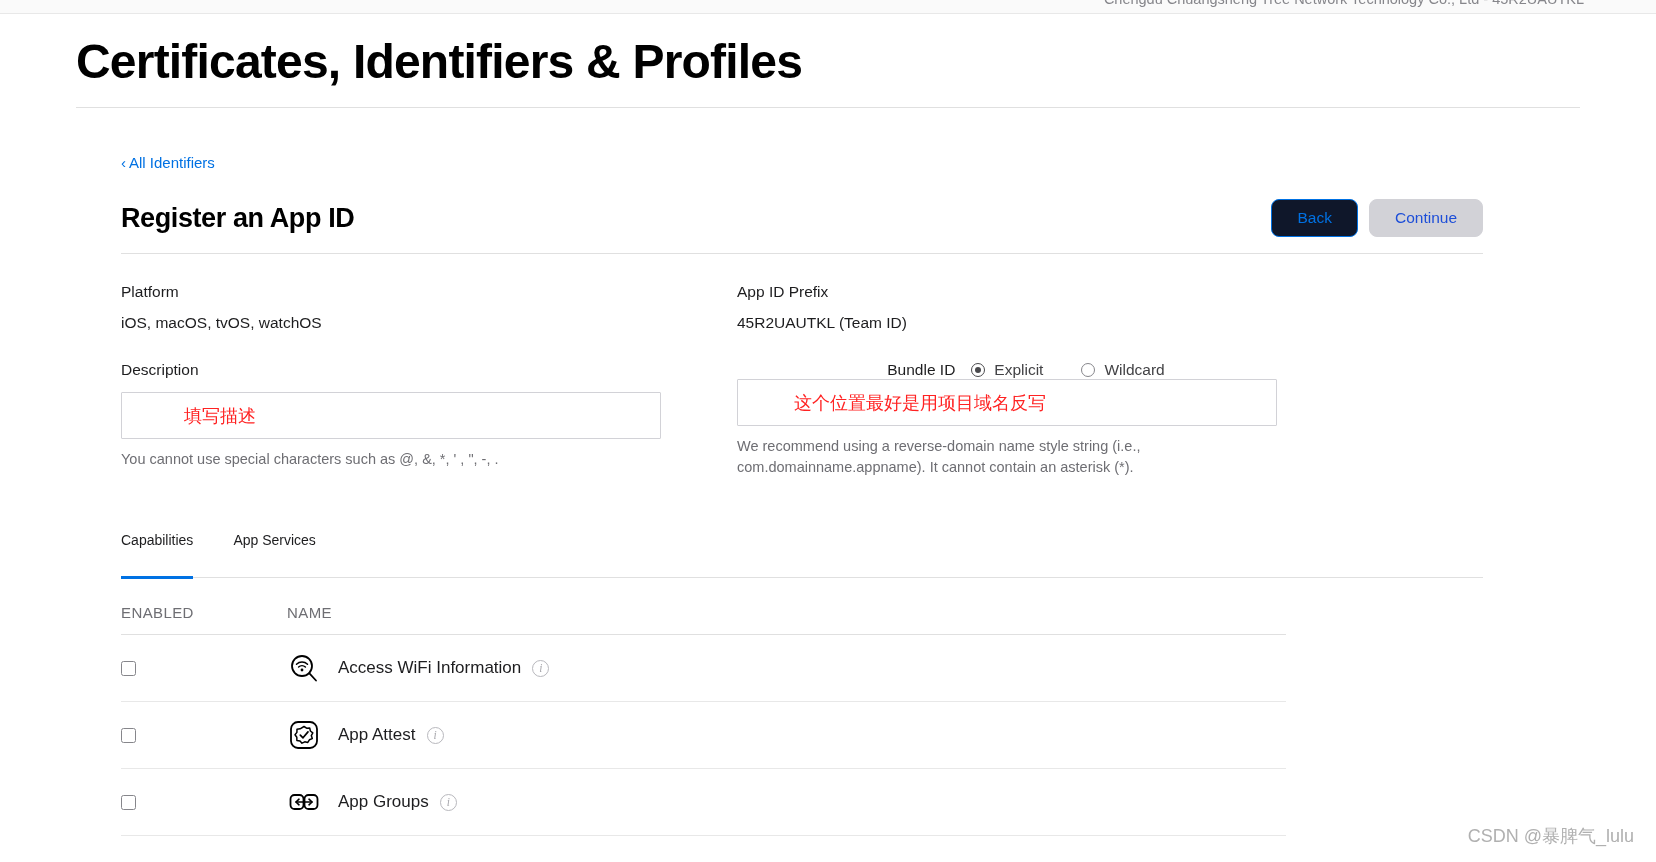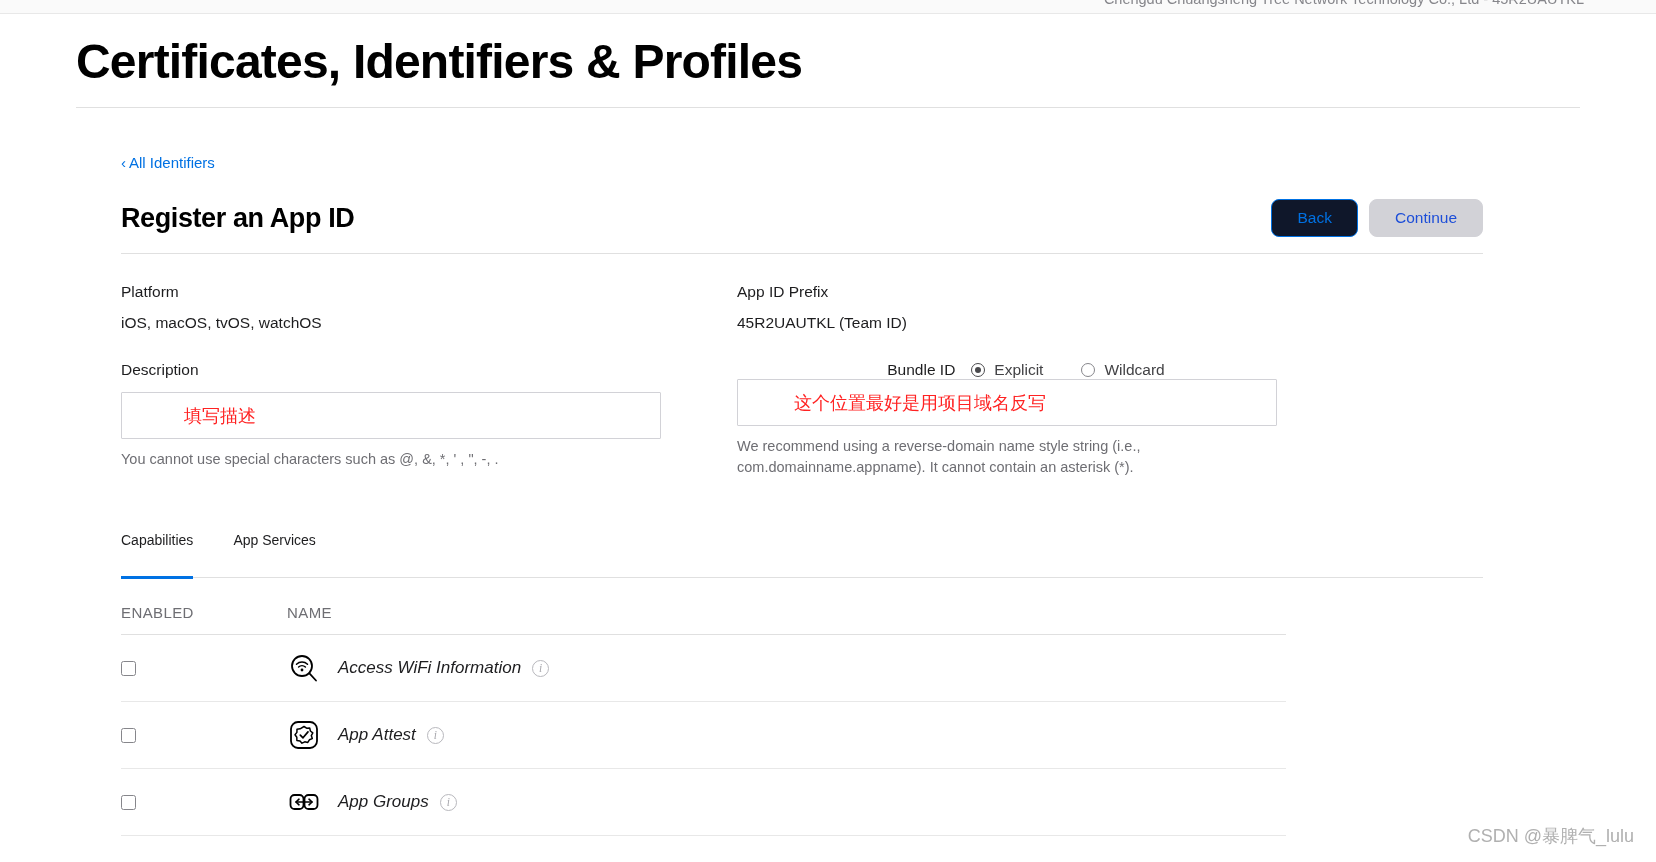--- a/index.html
+++ b/index.html
@@ -234,21 +234,21 @@
     border-radius: 2.5px;
     background: #fff;
     cursor: pointer;
   }
   .name-cell { display: flex; align-items: center; }
   .cap-icon {
     width: 34px; height: 34px;
     margin-right: 17px;
     display: flex; align-items: center; justify-content: center;
   }
-  .cap-name { font-size: 17px; color: #1d1d1f; font-style: italic; }
+  .cap-name { font-size: 17px; color: #1d1d1f; }
   .info-i {
     width: 17px; height: 17px;
     border: 1.2px solid #b8b8bd;
     border-radius: 50%;
     color: #a8a8ad;
     font-size: 11.5px;
     font-family: "Liberation Serif", serif;
     font-style: italic;
     display: inline-flex;
     align-items: center;

